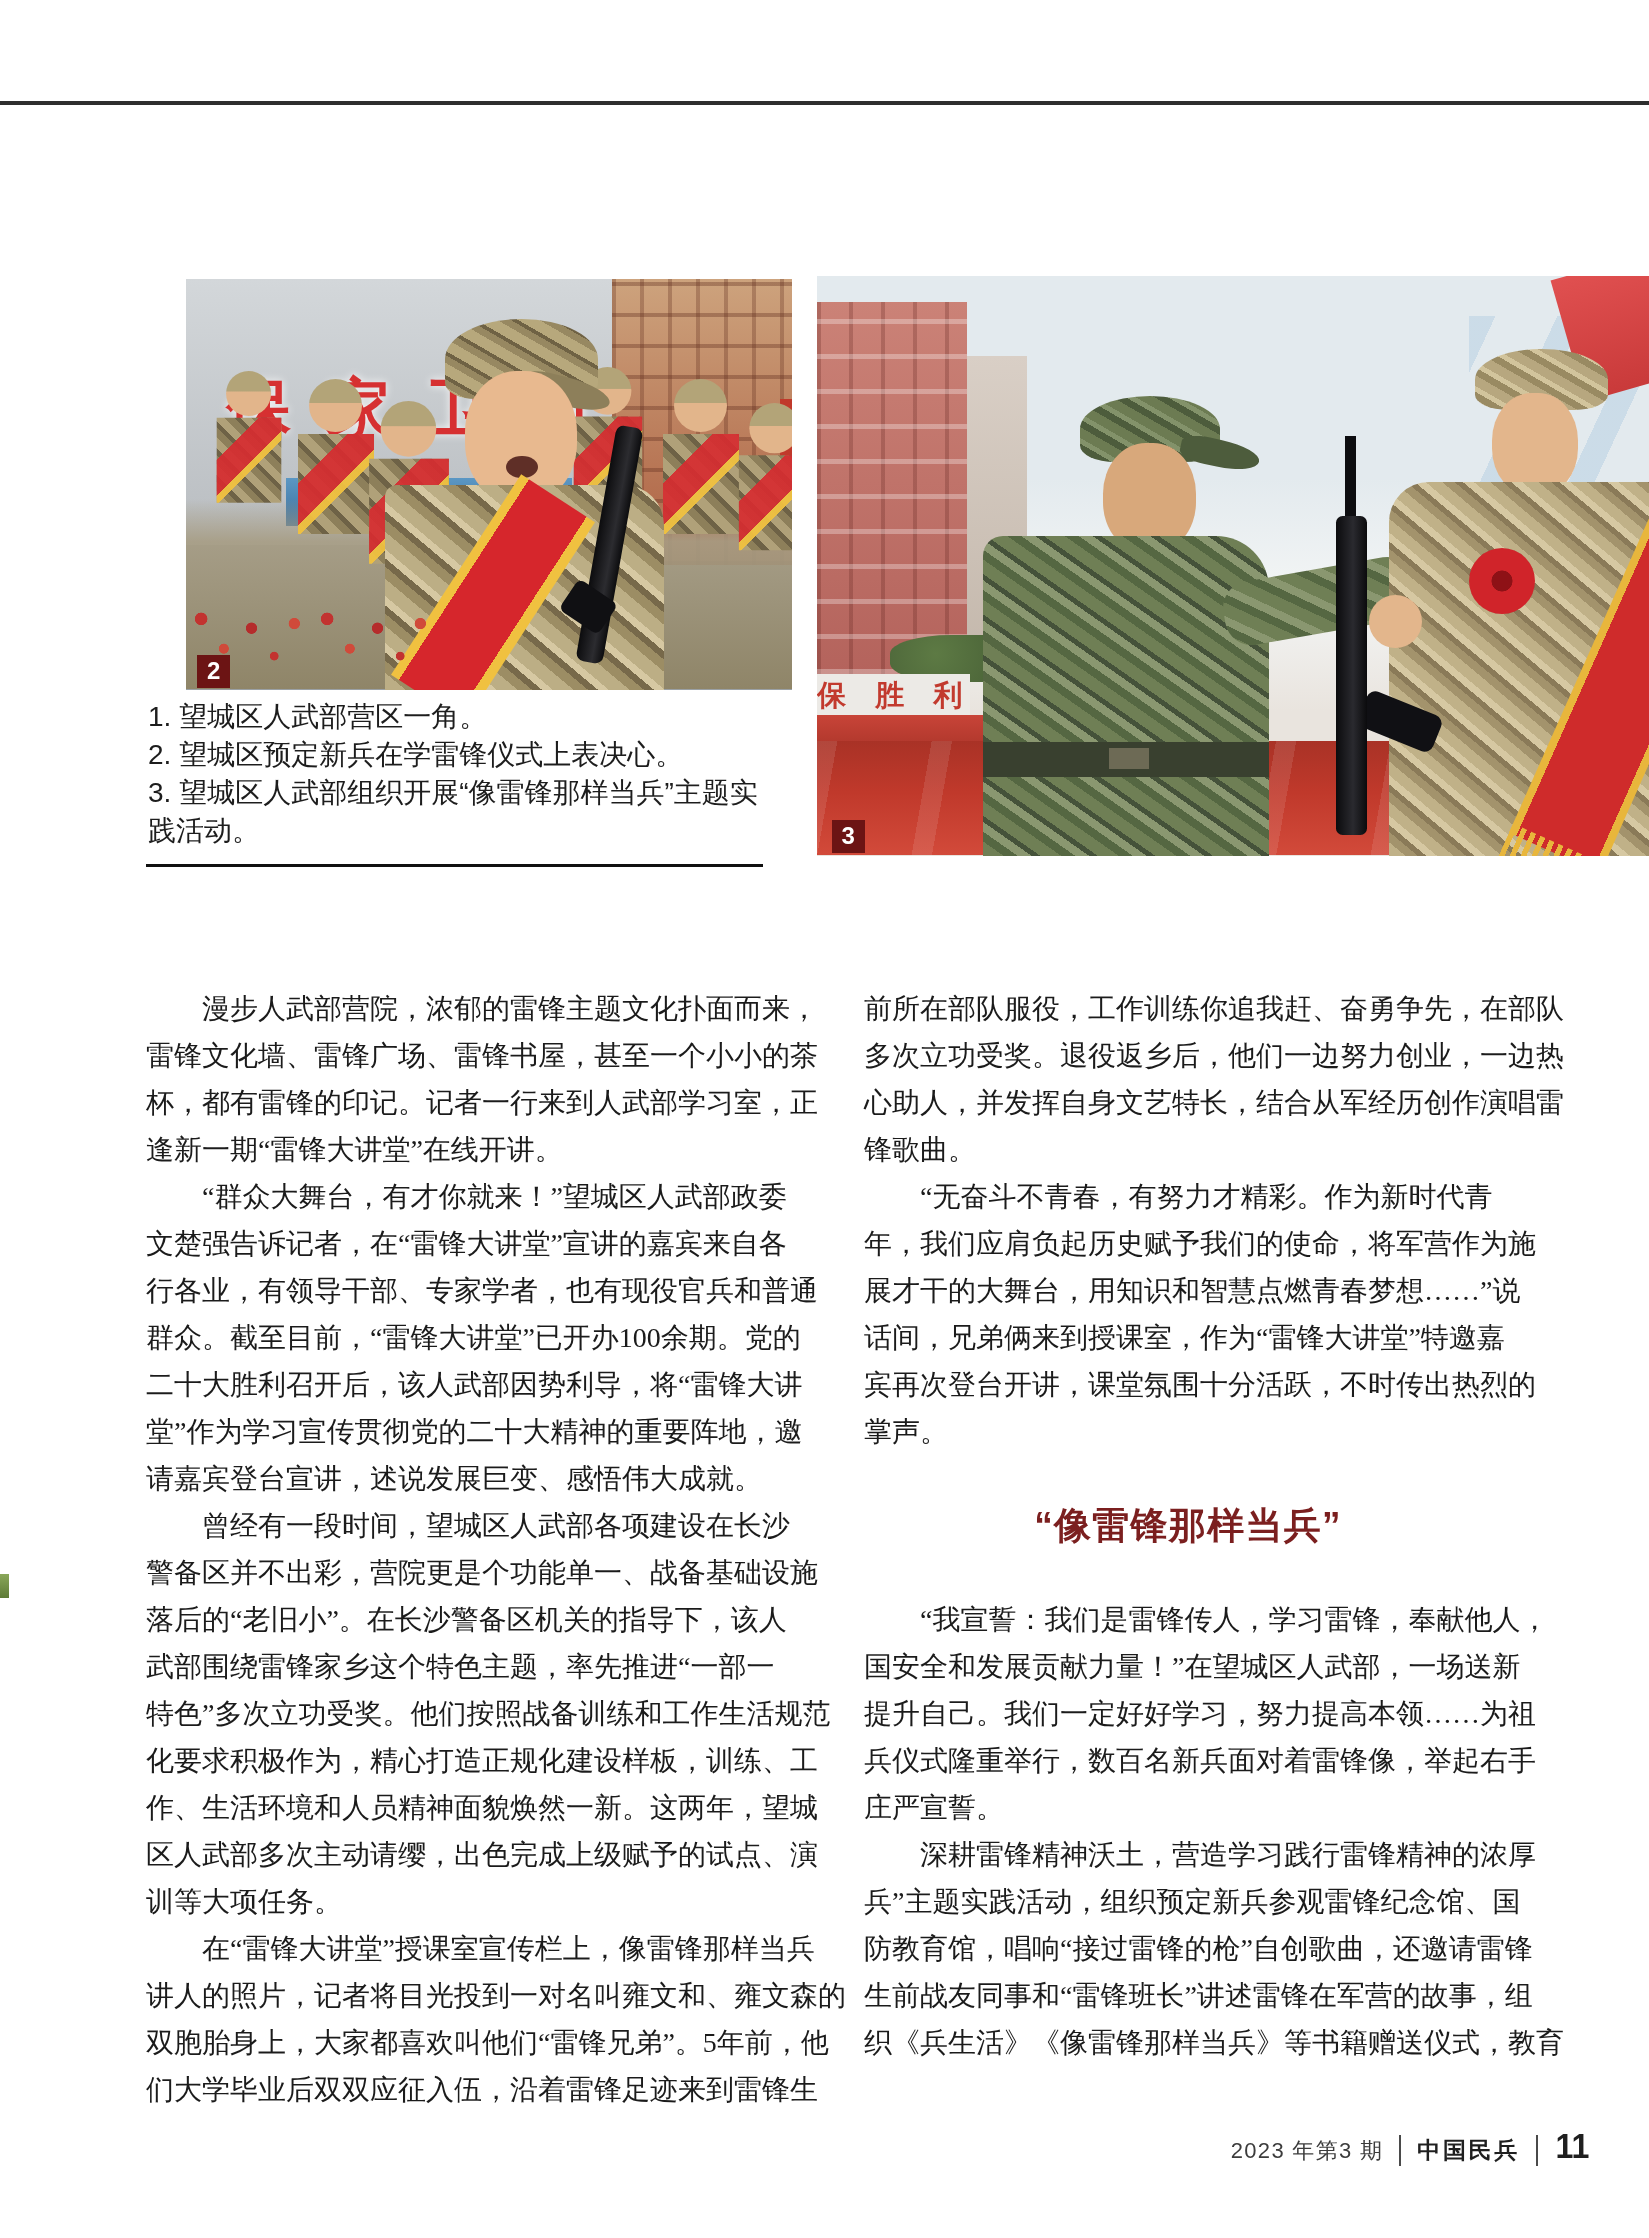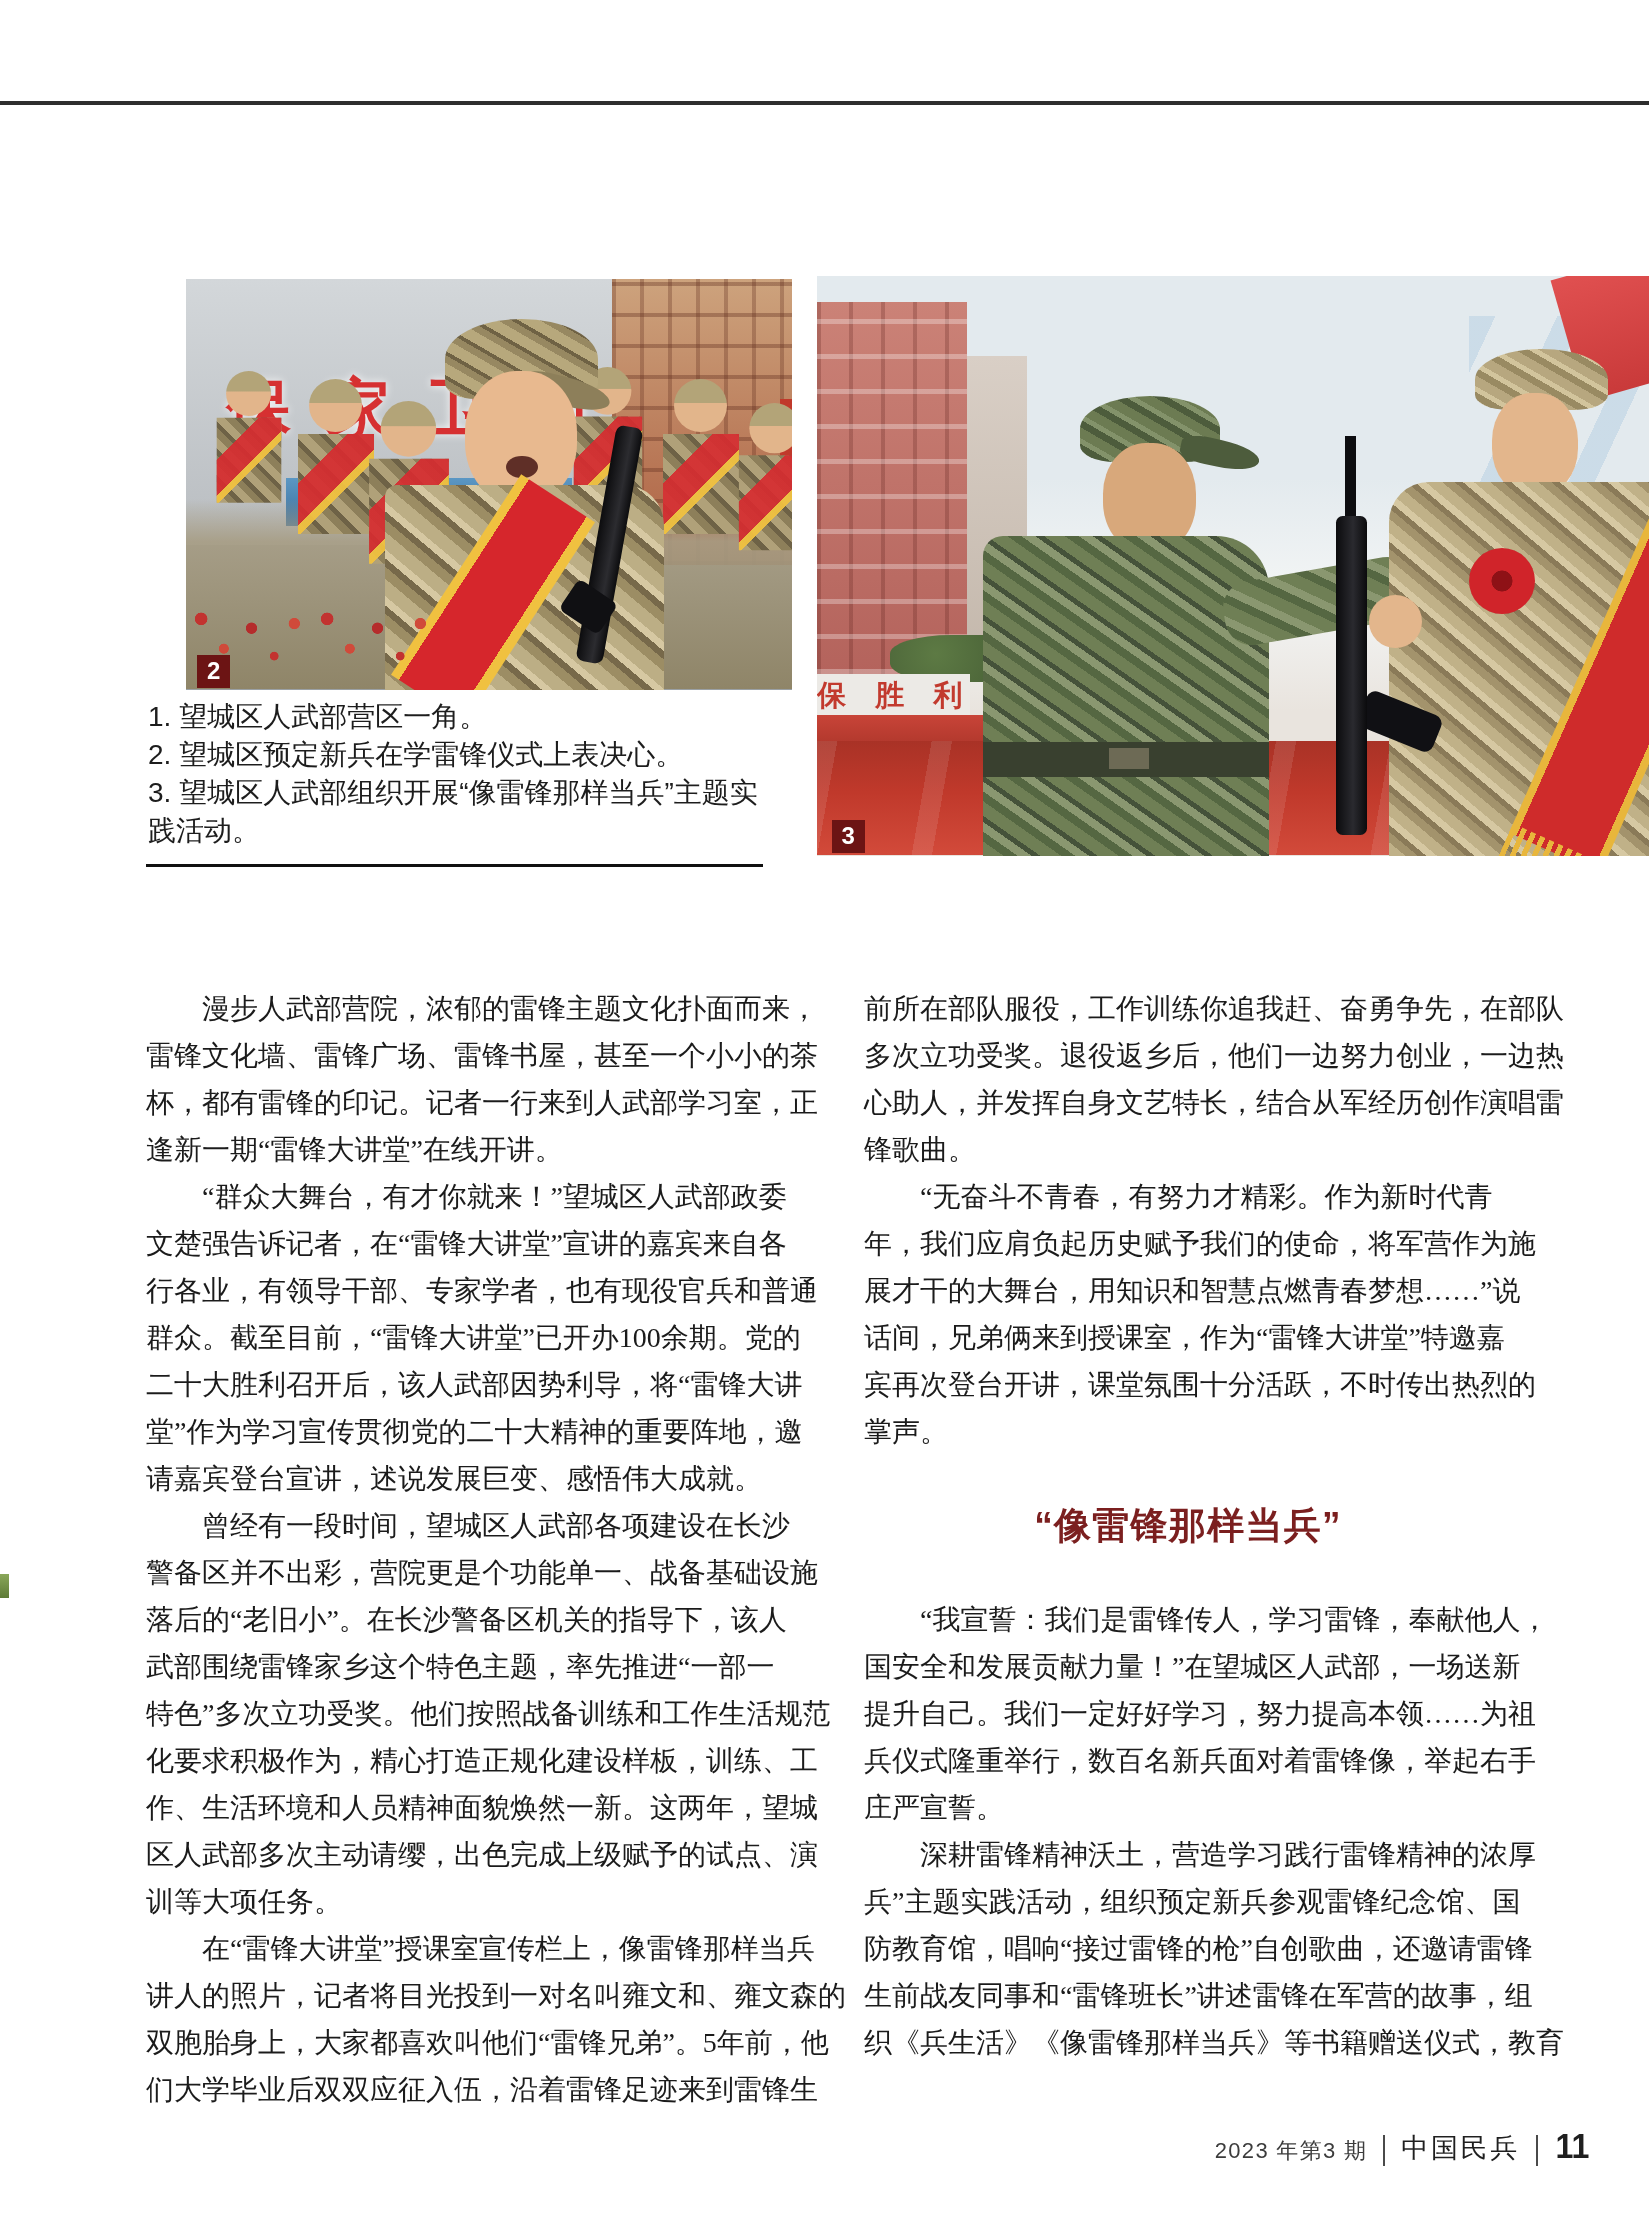--- a/index.html
+++ b/index.html
@@ -140,21 +140,21 @@
   .col-right{left:864px;width:648px;}
   .bodyline{height:47px;line-height:47px;white-space:nowrap;}
   .section-heading{margin:0;height:141px;display:flex;align-items:center;justify-content:center;
     font-family:"Liberation Sans",sans-serif;font-size:37px;font-weight:bold;color:#7b1f1f;letter-spacing:1.3px;}
 
   
   .footer{position:absolute;top:2126px;right:59px;height:40px;display:flex;align-items:flex-end;
     font-family:"Liberation Sans",sans-serif;color:#3c3c3c;}
   .f-issue{font-size:22px;letter-spacing:1.3px;}
   .f-bar{width:2px;height:31px;background:#4a4a4a;margin:0 16px;}
-  .f-mag{font-size:27px;font-weight:400;color:#1f1f1f;letter-spacing:2.7px;}
+  .f-mag{font-size:23px;font-weight:700;color:#1f1f1f;letter-spacing:2.7px;}
   .f-page{font-size:35px;font-weight:600;color:#1f1f1f;transform:scaleX(.92);}
 </style>
 </head>
 <body>
 
 <div class="page">
 
   <div class="top-rule"></div>
 
   <figure class="photo photo2">

